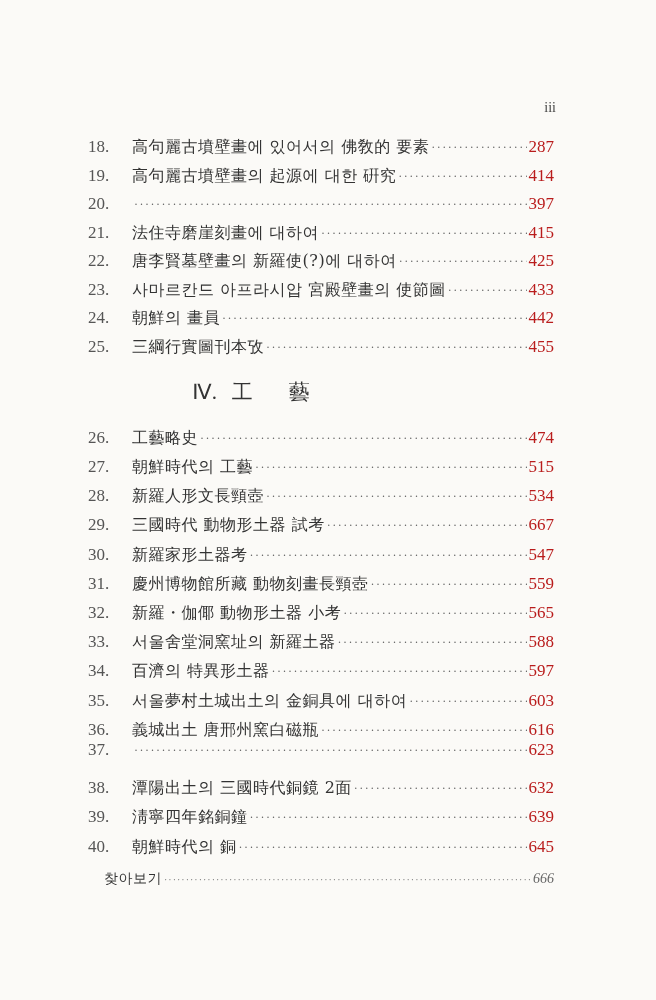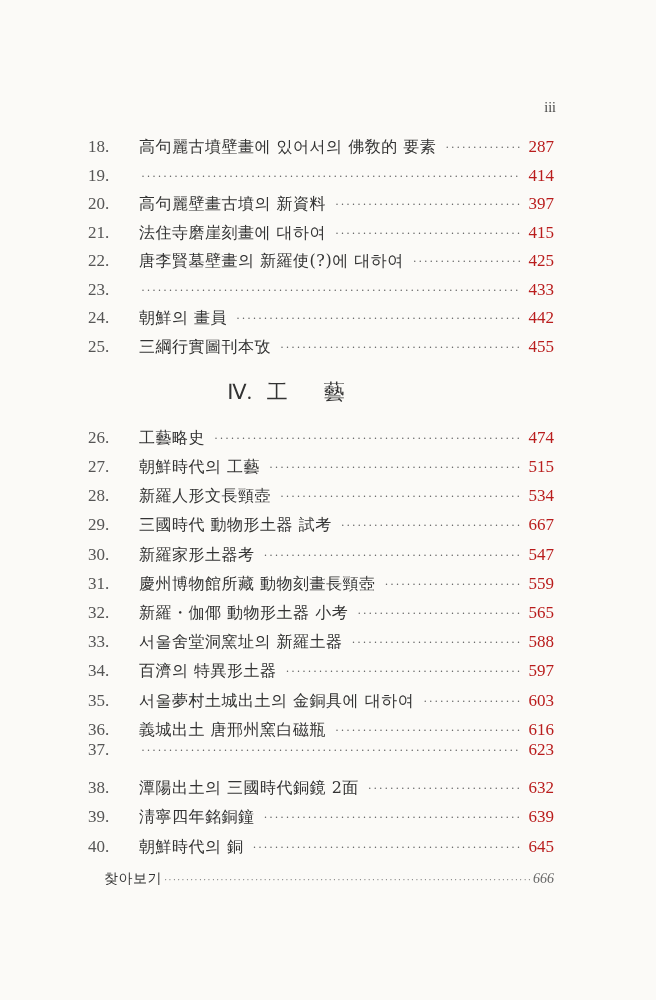--- a/index.html
+++ b/index.html
@@ -11,42 +11,42 @@
     position: relative;
   }
   .page-number {
     position: absolute; top: 100px; right: 100px;
     font-size: 14px; color: #444;
     font-family: "Liberation Serif", serif;
   }
   .toc-row {
     position: absolute; left: 88px; width: 466px;
     height: 24px; display: flex; align-items: center;
-    font-size: 16px; line-height: 24px; white-space: nowrap; gap: 7px;
+    font-size: 16px; line-height: 24px; white-space: nowrap;
   }
   .toc-num {
     width: 44px; flex: 0 0 auto; color: #555;
     font-family: "Liberation Serif", serif; font-size: 17px;
   }
   .toc-title { flex: 0 0 auto; letter-spacing: 0.5px; color: #333; }
   .toc-dots {
     flex: 1 1 auto; overflow: hidden; margin: 0 2px;
     color: #666; font-size: 12px; letter-spacing: 1.5px;
     font-family: "Liberation Serif", serif;
   }
   .toc-dots::before {
     content: "··································································································································";
   }
   .toc-page {
     flex: 0 0 auto; color: #b91c1c;
     font-family: "Liberation Serif", serif; font-size: 17px;
   }
   .section-heading {
     position: absolute; top: 378px; left: 0; width: 538px;
-    text-align: center; font-size: 21px; color: #333; margin-left: 35px;
+    text-align: center; font-size: 21px; color: #333;
   }
   .section-heading .roman { font-family: "Liberation Serif", serif; }
   .section-heading .word { letter-spacing: 36px; margin-left: 8px; }
   .index-row {
     position: absolute; left: 104px; width: 450px; top: 868px;
     height: 22px; display: flex; align-items: center;
     font-size: 14px; white-space: nowrap;
     font-family: "DejaVu Sans", sans-serif;
   }
   .index-row .toc-page { font-size: 14px; font-style: italic; color: #666; }
@@ -58,43 +58,44 @@
 <div class="page-number">iii</div>
 
 <div class="toc-row" style="top:135px">
   <span class="toc-num">18.</span>
   <span class="toc-title">高句麗古墳壁畫에 있어서의 佛敎的 要素</span>
   <span class="toc-dots"></span>
   <span class="toc-page">287</span>
 </div>
 <div class="toc-row" style="top:164px">
   <span class="toc-num">19.</span>
+  <span class="toc-title">高句麗古墳壁畫의 起源에 대한 硏究</span>
   <span class="toc-dots"></span>
   <span class="toc-page">414</span>
 </div>
 <div class="toc-row" style="top:192px">
   <span class="toc-num">20.</span>
-  <span class="toc-title">高句麗壁畫古墳의 新資料</span>
   <span class="toc-dots"></span>
   <span class="toc-page">397</span>
 </div>
 <div class="toc-row" style="top:221px">
   <span class="toc-num">21.</span>
   <span class="toc-title">法住寺磨崖刻畫에 대하여</span>
   <span class="toc-dots"></span>
   <span class="toc-page">415</span>
 </div>
 <div class="toc-row" style="top:249px">
   <span class="toc-num">22.</span>
   <span class="toc-title">唐李賢墓壁畫의 新羅使(?)에 대하여</span>
   <span class="toc-dots"></span>
   <span class="toc-page">425</span>
 </div>
 <div class="toc-row" style="top:278px">
   <span class="toc-num">23.</span>
+  <span class="toc-title">사마르칸드 아프라시압 宮殿壁畫의 使節圖</span>
   <span class="toc-dots"></span>
   <span class="toc-page">433</span>
 </div>
 <div class="toc-row" style="top:306px">
   <span class="toc-num">24.</span>
   <span class="toc-title">朝鮮의 畫員</span>
   <span class="toc-dots"></span>
   <span class="toc-page">442</span>
 </div>
 <div class="toc-row" style="top:335px">

